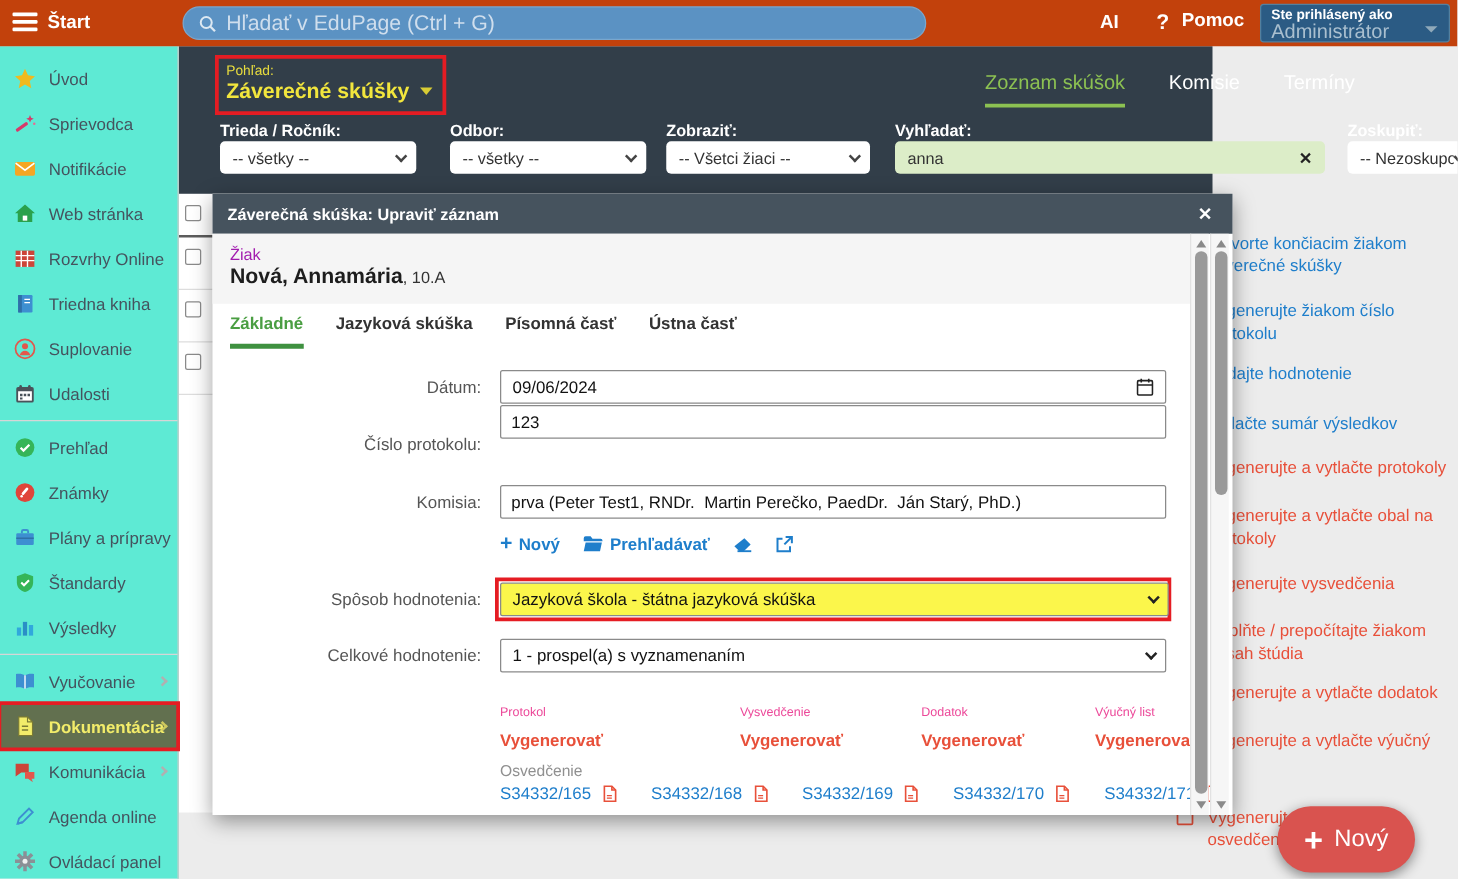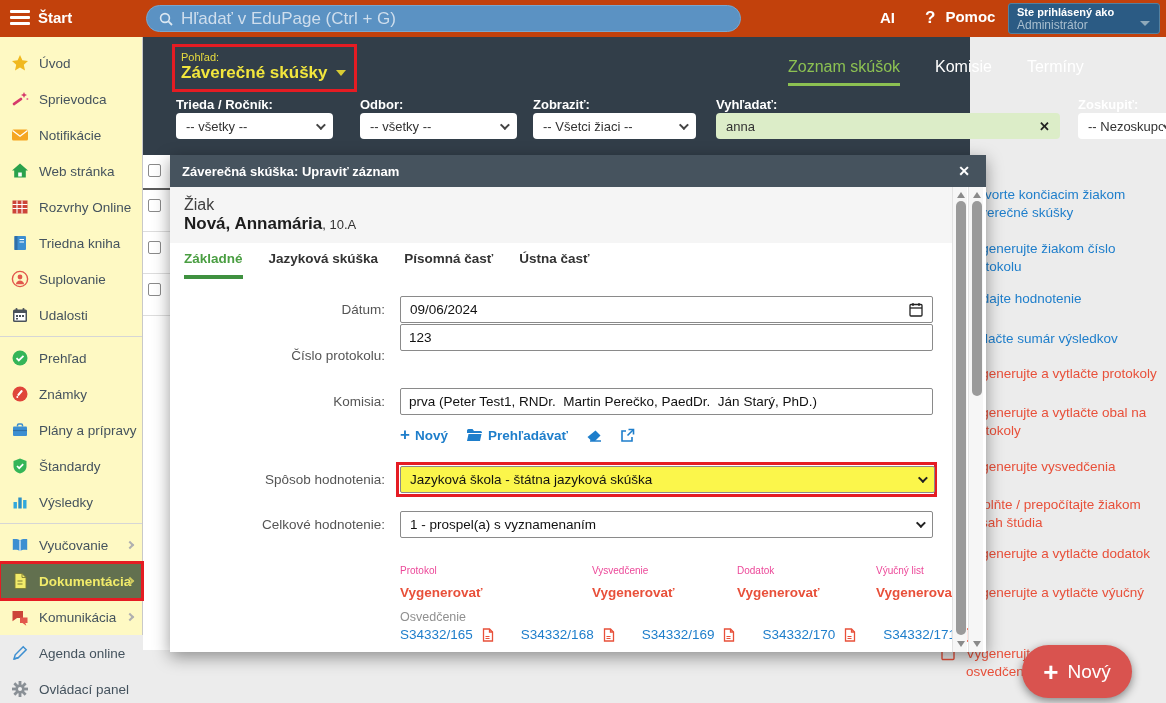--- a/index.html
+++ b/index.html
@@ -13,25 +13,25 @@
   .start-label { position:absolute; left:38px; top:9px; color:#fff; font-size:15px; font-weight:bold; }
   .search-pill { position:absolute; left:146px; top:5px; width:595px; height:27px; background:#5b92c3; border:1px solid #79a7ce; border-radius:14px; display:flex; align-items:center; padding:0 12px; }
   .search-pill svg { flex:0 0 auto; margin-right:8px; }
   .search-pill input { flex:1; background:transparent; border:none; outline:none; color:#fff; font-size:17px; }
   .search-pill input::placeholder { color:#cfdeed; }
   .ai-btn { position:absolute; left:880px; top:9px; color:#fff; font-weight:bold; font-size:15px; cursor:pointer; }
   .help-btn { position:absolute; left:925px; top:8px; color:#fff; font-weight:bold; font-size:15px; cursor:pointer; display:flex; gap:10px; }
   .help-btn .q { font-size:17px; }
   .userbox { position:absolute; left:1008px; top:3px; width:152px; height:31px; background:#2b5b84; border:1px solid #53809f; border-radius:3px; padding:2px 8px; cursor:pointer; }
   .userbox .l1 { color:#fff; font-size:11px; font-weight:bold; line-height:13px; }
-  .userbox .l2 { color:#a9bfcf; font-size:12px; line-height:13px; }
+  .userbox .l2 { color:#a9bfcf; font-size:16px; line-height:13px; }
   .userbox .caret { position:absolute; right:9px; top:17px; width:0; height:0; border-left:5px solid transparent; border-right:5px solid transparent; border-top:5px solid #8fa9ba; }
 
   
-  .sidebar { position:absolute; left:0; top:37px; width:143px; height:598px; background:#fef9c3; border-right:1px solid #c9c9c9; z-index:9; padding-top:8px; }
+  .sidebar { position:absolute; left:0; top:37px; width:143px; height:666px; background:#5eead4; border-right:1px solid #c9c9c9; z-index:9; padding-top:8px; }
   .sb-item { position:relative; height:36px; display:flex; align-items:center; padding-left:10px; cursor:pointer; }
   .sb-item .sb-ico { width:20px; height:20px; margin-right:9px; display:flex; align-items:center; justify-content:center; }
   .sb-item .sb-label { font-size:13.5px; color:#45535e; }
   .sb-item .sb-chev { position:absolute; right:9px; width:6px; height:6px; border-right:2px solid #b0b0b0; border-top:2px solid #b0b0b0; transform:rotate(45deg); }
   .sb-divider { height:1px; background:#d6d6d6; margin:3px 0; }
   .sb-item.active { background:#62704f; outline:3px solid #e51c23; outline-offset:-1px; }
   .sb-item.active .sb-label { color:#f2ec6a; font-weight:bold; }
   .sb-item.active .sb-chev { border-color:#cfc95e; }
 
   
@@ -66,21 +66,21 @@
   .new-btn { position:absolute; left:1022px; top:645px; width:110px; height:53px; background:#d9534f; border-radius:27px; z-index:8; display:flex; align-items:center; justify-content:center; gap:9px; color:#fff; cursor:pointer; box-shadow:0 3px 10px rgba(0,0,0,.45); }
   .new-btn .plus { font-size:26px; font-weight:bold; line-height:26px; }
   .new-btn .nb-label { font-size:19px; }
 
   
   .modal { position:absolute; left:170px; top:155px; width:816px; height:497px; background:#fff; z-index:6; box-shadow:0 5px 16px rgba(0,0,0,.4); }
   .modal-header { height:32px; background:#46535e; display:flex; align-items:center; padding:0 12px; }
   .modal-title { color:#fff; font-size:13px; font-weight:bold; flex:1; }
   .modal-close { color:#fff; font-size:14px; font-weight:bold; cursor:pointer; padding:0 4px; }
   .student-strip { position:absolute; left:0; top:32px; width:782px; height:56px; background:#f5f5f5; padding:9px 14px; }
-  .student-label { font-size:16px; color:#404040; }
+  .student-label { font-size:13px; color:#a21caf; }
   .student-name { font-size:17px; font-weight:bold; color:#1d1d1d; }
   .student-class { font-size:13px; font-weight:normal; color:#333; }
   .modal-tabs { position:absolute; left:14px; top:96px; display:flex; gap:26px; }
   .mtab { font-size:13.5px; font-weight:bold; color:#333; padding-bottom:9px; cursor:pointer; white-space:nowrap; }
   .mtab.active { color:#4a9e42; border-bottom:4px solid #3f9140; }
 
   .frow-label { position:absolute; left:20px; width:195px; text-align:right; font-size:13.5px; color:#555; line-height:27px; }
   .minput { position:absolute; left:230px; width:533px; height:27px; border:1px solid #8a8a8a; border-radius:2px; font-size:13.5px; color:#111; padding:0 8px; font-family:"Liberation Sans",sans-serif; background:#fff; }
   .mselect { position:absolute; left:230px; width:533px; height:27px; border:1px solid #8a8a8a; border-radius:2px; background:#fff; display:flex; align-items:center; padding:0 9px; font-size:13.5px; color:#111; cursor:pointer; }
   .mselect .chev { margin-left:auto; width:7px; height:7px; border-right:2px solid #222; border-bottom:2px solid #222; transform:rotate(45deg) translateY(-2px); }

